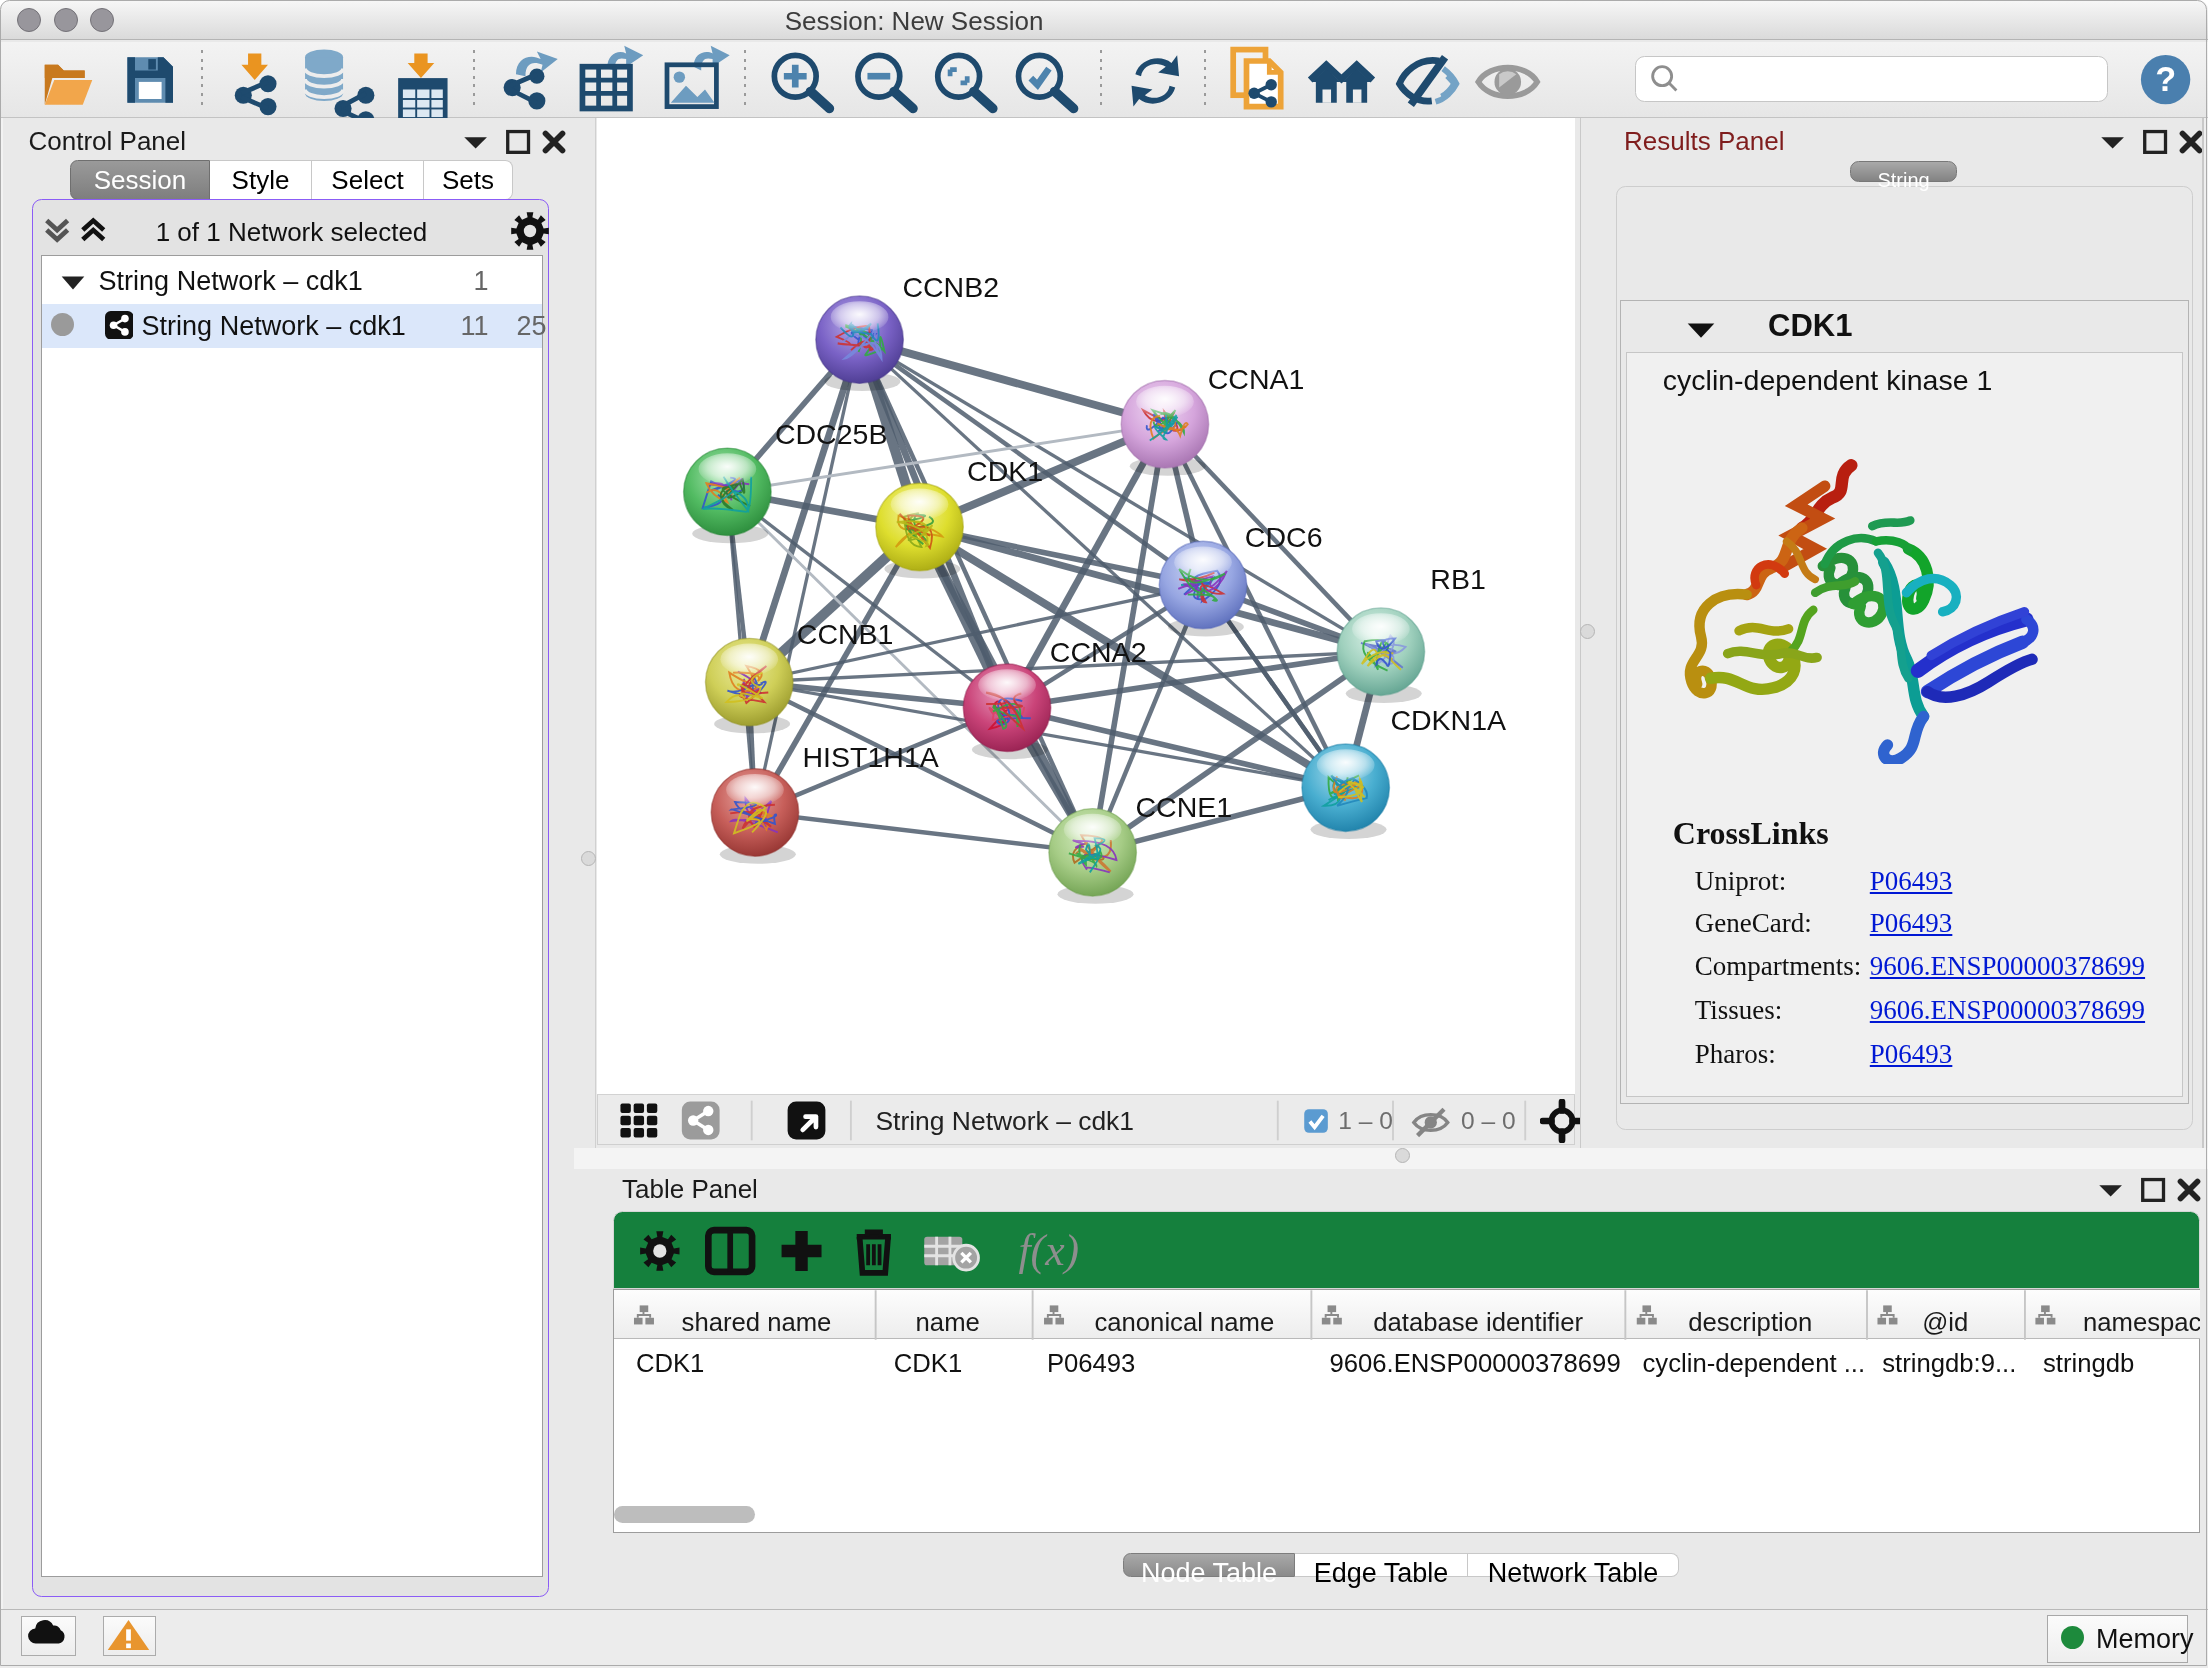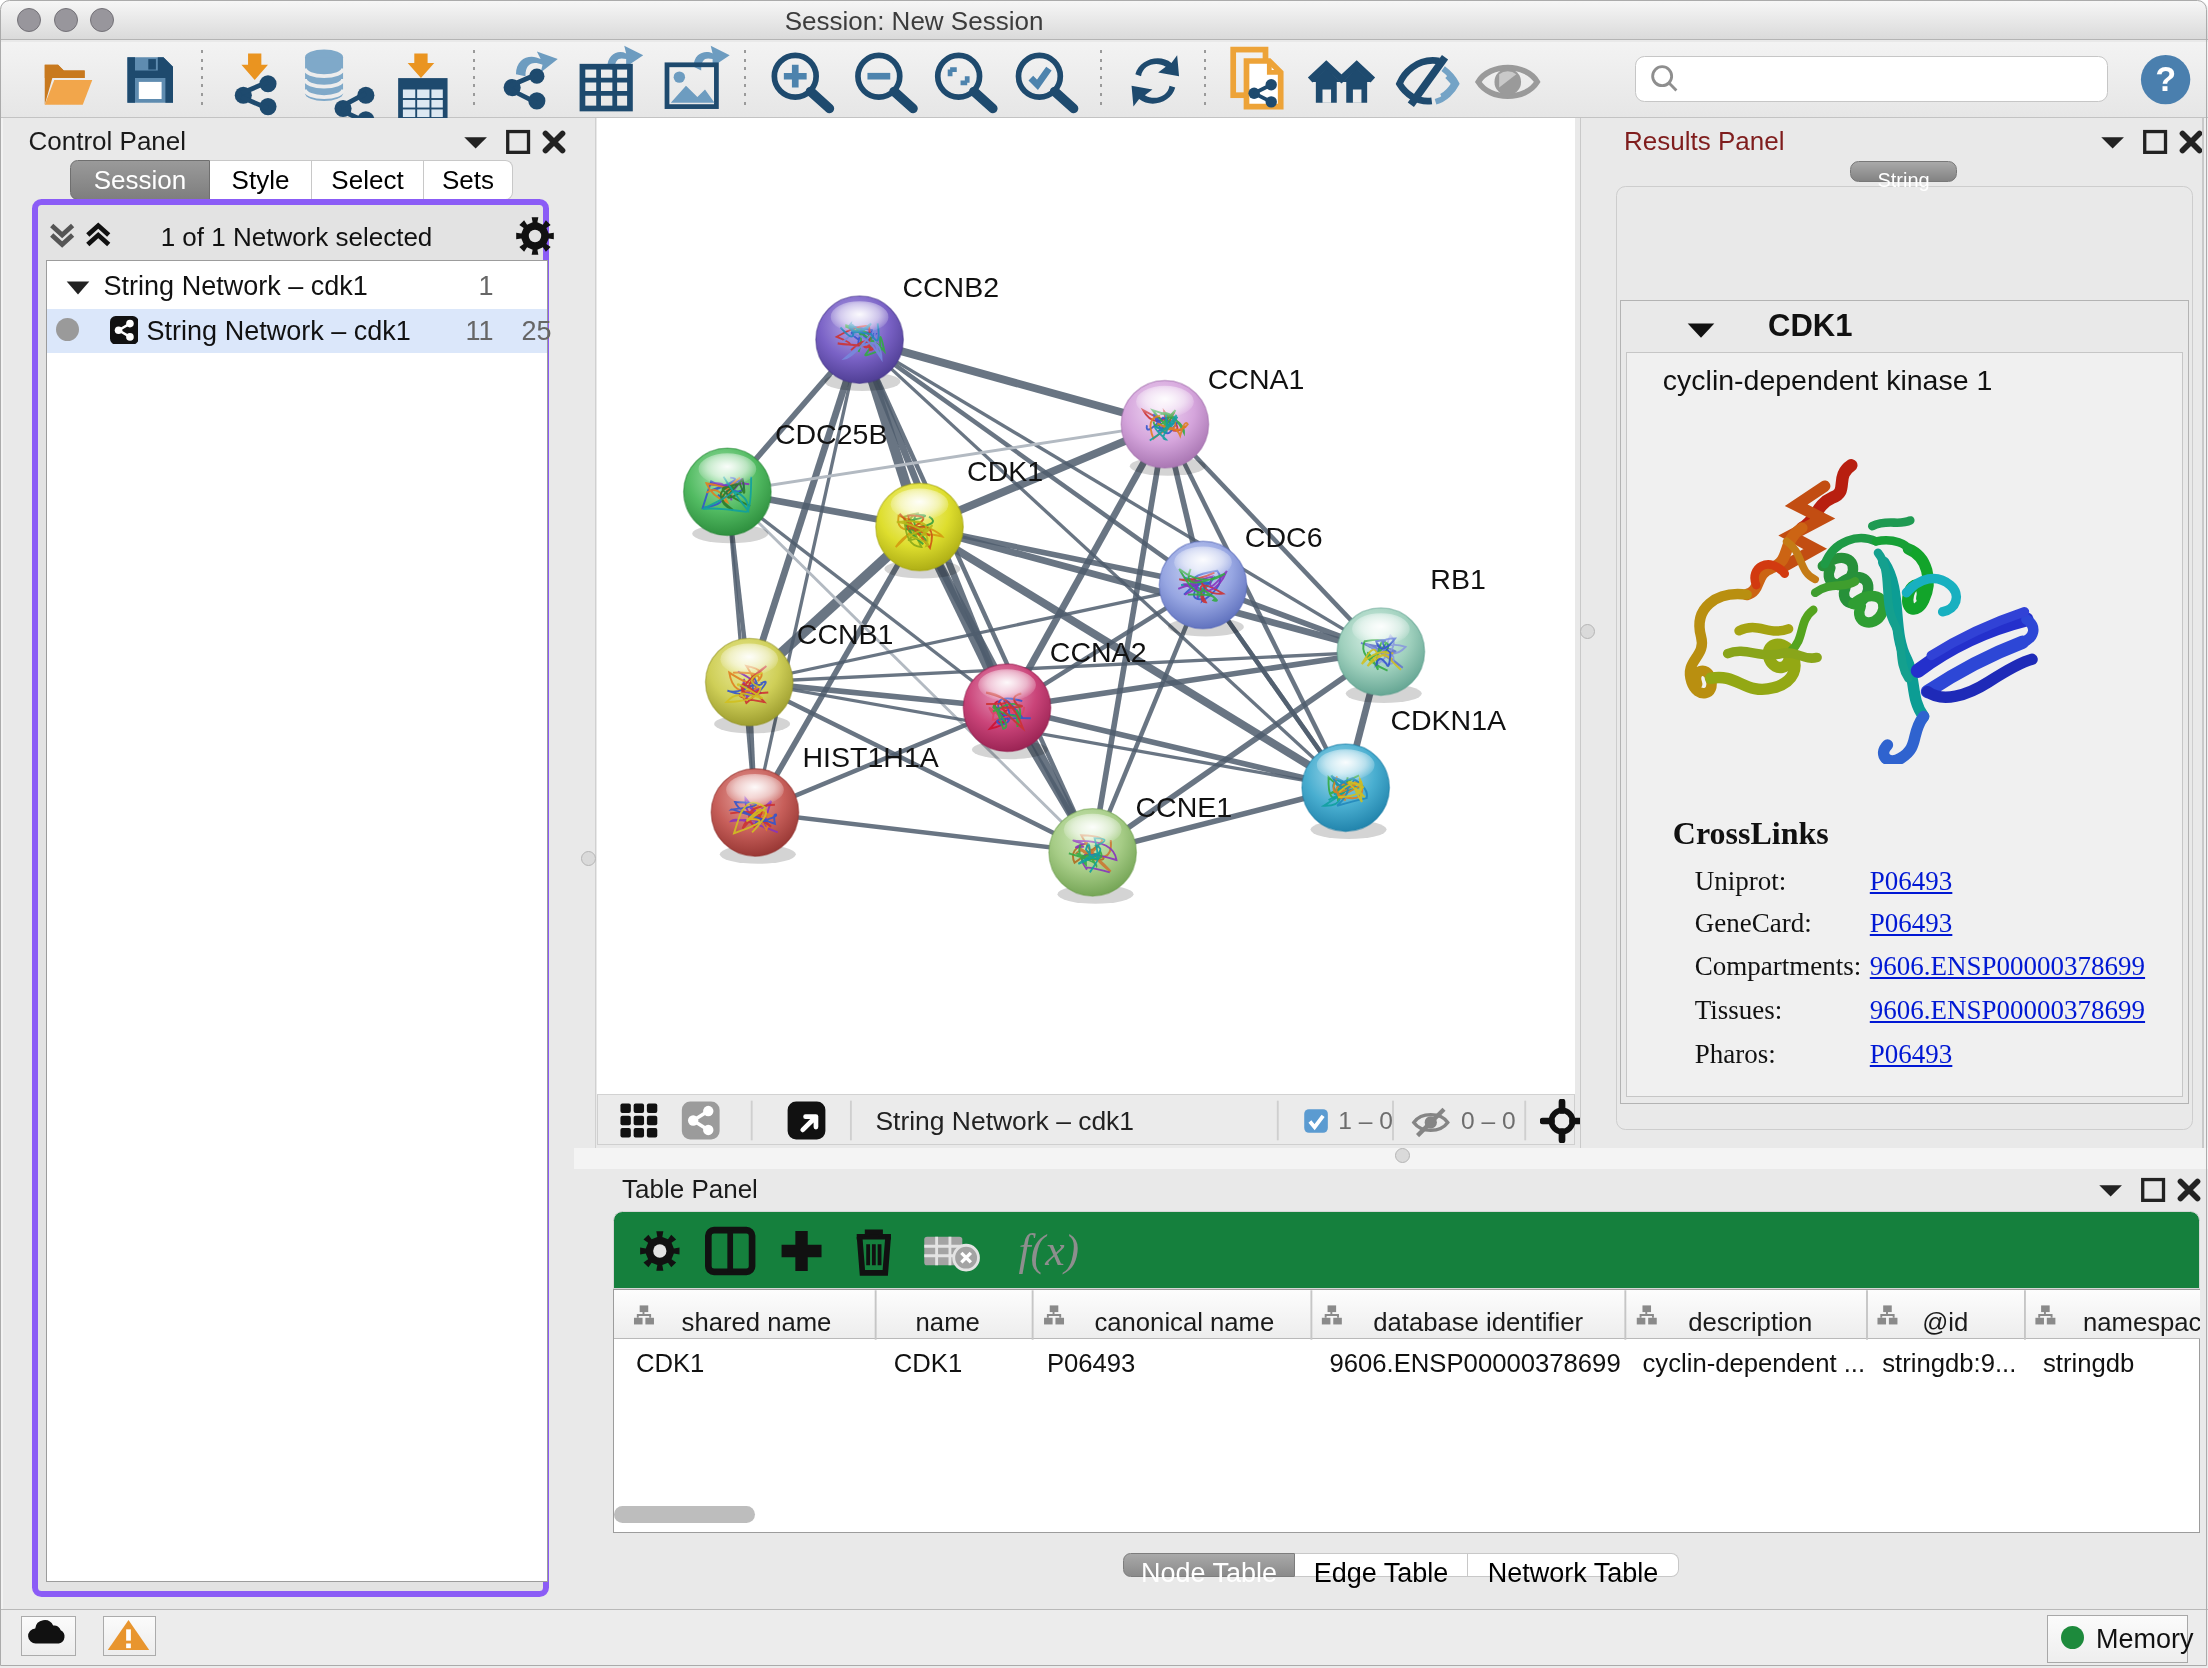--- a/index.html
+++ b/index.html
@@ -197,21 +197,21 @@
   <path d="M92 10 L110 28 M110 10 L92 28" stroke="#222" stroke-width="6" stroke-linecap="round"></path>
  </svg>
 
  <div class="abs" style="left:70px;top:42px;height:40px;display:flex;font-size:26px">
   <div style="width:140px;background:linear-gradient(#9a9a9a,#7e7e7e);color:#fff;border:1px solid #6f6f6f;border-radius:7.6px 0 0 7.6px;text-align:center;line-height:38px">Session</div>
   <div style="width:102px;background:#fff;border:1px solid #c8c8c8;border-left:none;text-align:center;line-height:38px">Style</div>
   <div style="width:112px;background:#fff;border:1px solid #c8c8c8;border-left:none;text-align:center;line-height:38px">Select</div>
   <div style="width:89px;background:#fff;border:1px solid #c8c8c8;border-left:none;border-radius:0 7.6px 7.6px 0;text-align:center;line-height:38px">Sets</div>
  </div>
 
- <div class="abs" style="left:32px;top:81px;width:517px;height:1398px;background:#e3e3e3;border:6px solid #8b5cf6;border-radius:9.5px">
+ <div class="abs" style="left:32px;top:81px;width:517px;height:1398px;background:#e3e3e3;border:1px solid #8b5cf6;border-radius:9.5px">
 
   <svg class="abs" width="76" height="38" style="left:7.6px;top:13.3px" viewBox="0 0 80 40">
    <g stroke="#555" stroke-width="5" fill="none">
     <path d="M6 8 L17 18 L28 8 M6 18 L17 28 L28 18"></path>
     <path d="M44 28 L55 18 L66 28 M44 18 L55 8 L66 18" stroke="#111"></path>
    </g>
   </svg>
   <div class="abs" style="left:0;top:17px;width:517px;text-align:center;font-size:26px;color:#111">1 of 1 Network selected</div>
   <svg class="abs" width="42" height="42" style="left:476px;top:9.5px" viewBox="0 0 44 44">
    <path d="M41.7 18.5 L41.7 25.5 L36.3 24.5 L33.9 30.3 L38.4 33.4 L33.4 38.4 L30.3 33.9 L24.5 36.3 L25.5 41.7 L18.5 41.7 L19.5 36.3 L13.7 33.9 L10.6 38.4 L5.6 33.4 L10.1 30.3 L7.7 24.5 L2.3 25.5 L2.3 18.5 L7.7 19.5 L10.1 13.7 L5.6 10.6 L10.6 5.6 L13.7 10.1 L19.5 7.7 L18.5 2.3 L25.5 2.3 L24.5 7.7 L30.3 10.1 L33.4 5.6 L38.4 10.6 L33.9 13.7 L36.3 19.5 Z" fill="#111" fill-rule="evenodd"></path>

